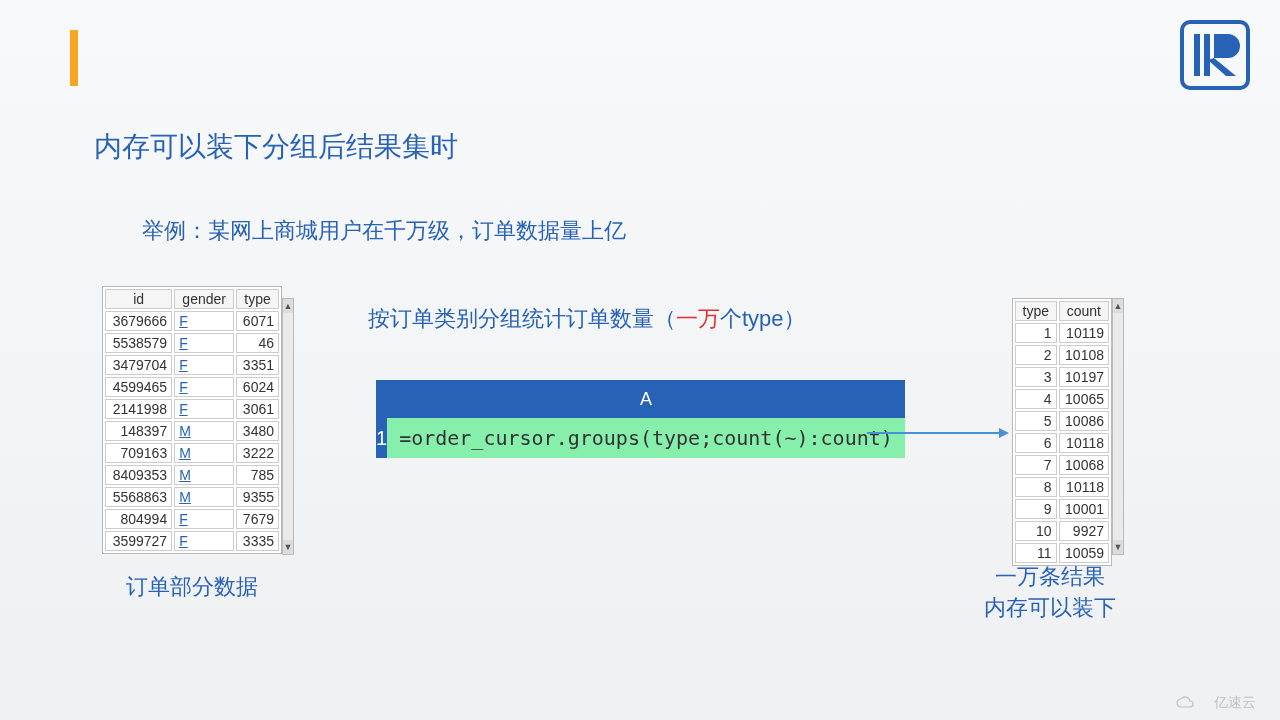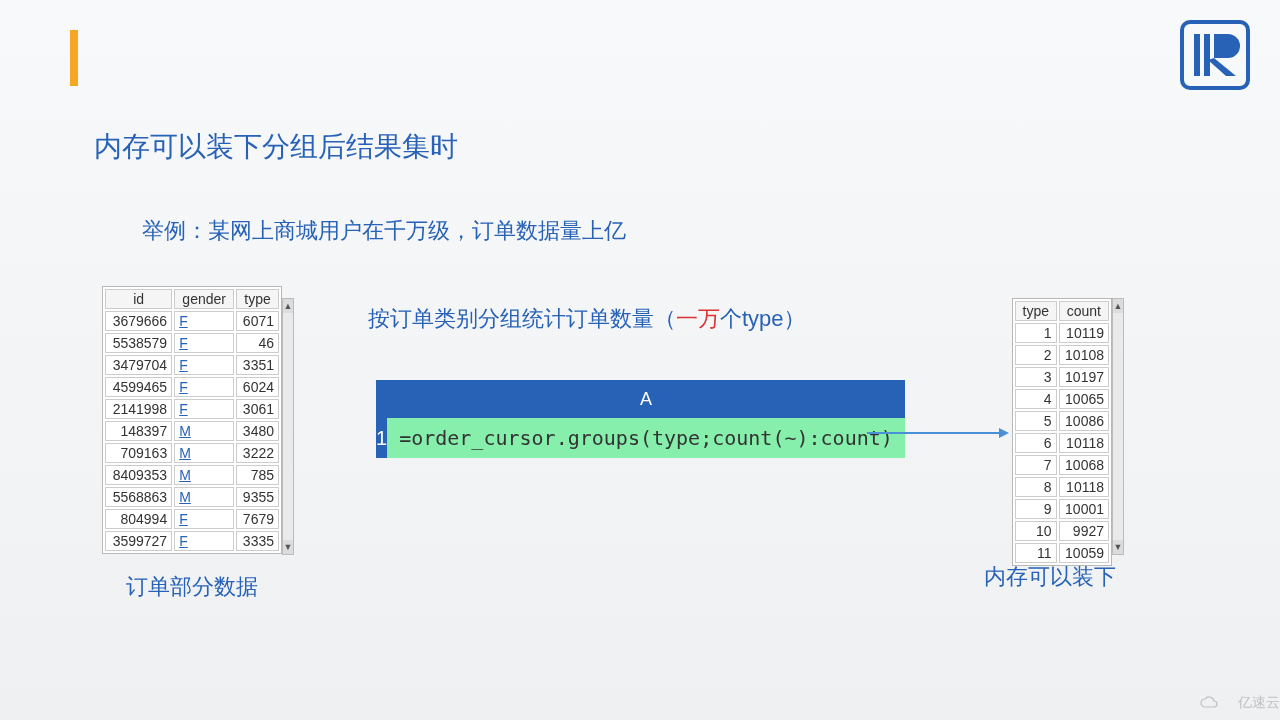--- a/index.html
+++ b/index.html
@@ -8,21 +8,21 @@
     background: linear-gradient(to bottom, #f8f9fa, #eef0f2);
     font-family: "Microsoft YaHei", "SimHei", Arial, sans-serif;
     position: relative; overflow: hidden;
   }
   .title-wrap { position:absolute; left:70px; top:30px; display:flex; align-items:center; }
   .title-bar { width:8px; height:56px; background:#f5a623; margin-right:14px;}
   .title { font-size:46px; color:#2862b7; font-weight:400; letter-spacing:2px; }
   .subtitle { position:absolute; left:94px; top:128px; font-size:28px; color:#2862b7; }
   .example { position:absolute; left:94px; top:216px; font-size:22px; color:#2862b7;margin-left:48px; }
   .logo { position:absolute; right:30px; top:20px; width:70px; height:70px; }
-  .watermark { position:absolute; right:0; bottom:8px; font-size:14px; color:#c0c0c0; display:flex; align-items:center; gap:20px;}
+  .watermark { position:absolute; right:24px; bottom:8px; font-size:14px; color:#c0c0c0; display:flex; align-items:center; gap:20px;}
   .watermark svg { vertical-align:middle; }
 
   
   .tbl { position:absolute; border:1px solid #b8b8b8; background:#fff; font-size:14px; color:#333; }
   .tbl-left { left:102px; top:286px; width:180px; }
   .tbl th { background:#f5f5f5; font-weight:400; border:1px solid #ccc; padding:1px 6px; text-align:center;}
   .tbl td { border:1px solid #ccc; padding:1px 4px; text-align:right; }
   .tbl td.g { text-align:left; color:#2862b7; text-decoration:underline; }
   .cap { text-align:center; color:#2862b7; font-size:22px; margin-top:10px;}
   .cap-left { position:absolute; left:102px; top:562px; width:180px;}
@@ -197,20 +197,21 @@
         <td>11</td>
         <td>10059</td>
       </tr>
 </tbody>
   </table>
 <div style="position:absolute; right:156px; top:298px; width:12px; height:257px; background:#eaeaea; border:1px solid #bbb;">
   <div style="position:absolute;top:0;width:100%;height:14px;background:#dcdcdc;text-align:center;font-size:9px;line-height:14px;color:#555;">▲</div>
   <div style="position:absolute;bottom:0;width:100%;height:14px;background:#dcdcdc;text-align:center;font-size:9px;line-height:14px;color:#555;">▼</div>
 </div>
 <div class="cap-right">
+  <div>一万条结果</div>
   <div>内存可以装下</div>
 </div>
 
 <div class="watermark">
   <svg width="18" height="14">
       <path d="M5 11a4 4 0 010-8 5 5 0 019 2 3 3 0 010 6z" fill="none" stroke="#c0c0c0" stroke-width="1.2"></path>
     </svg>
   <span>亿速云</span>
 </div>
 

